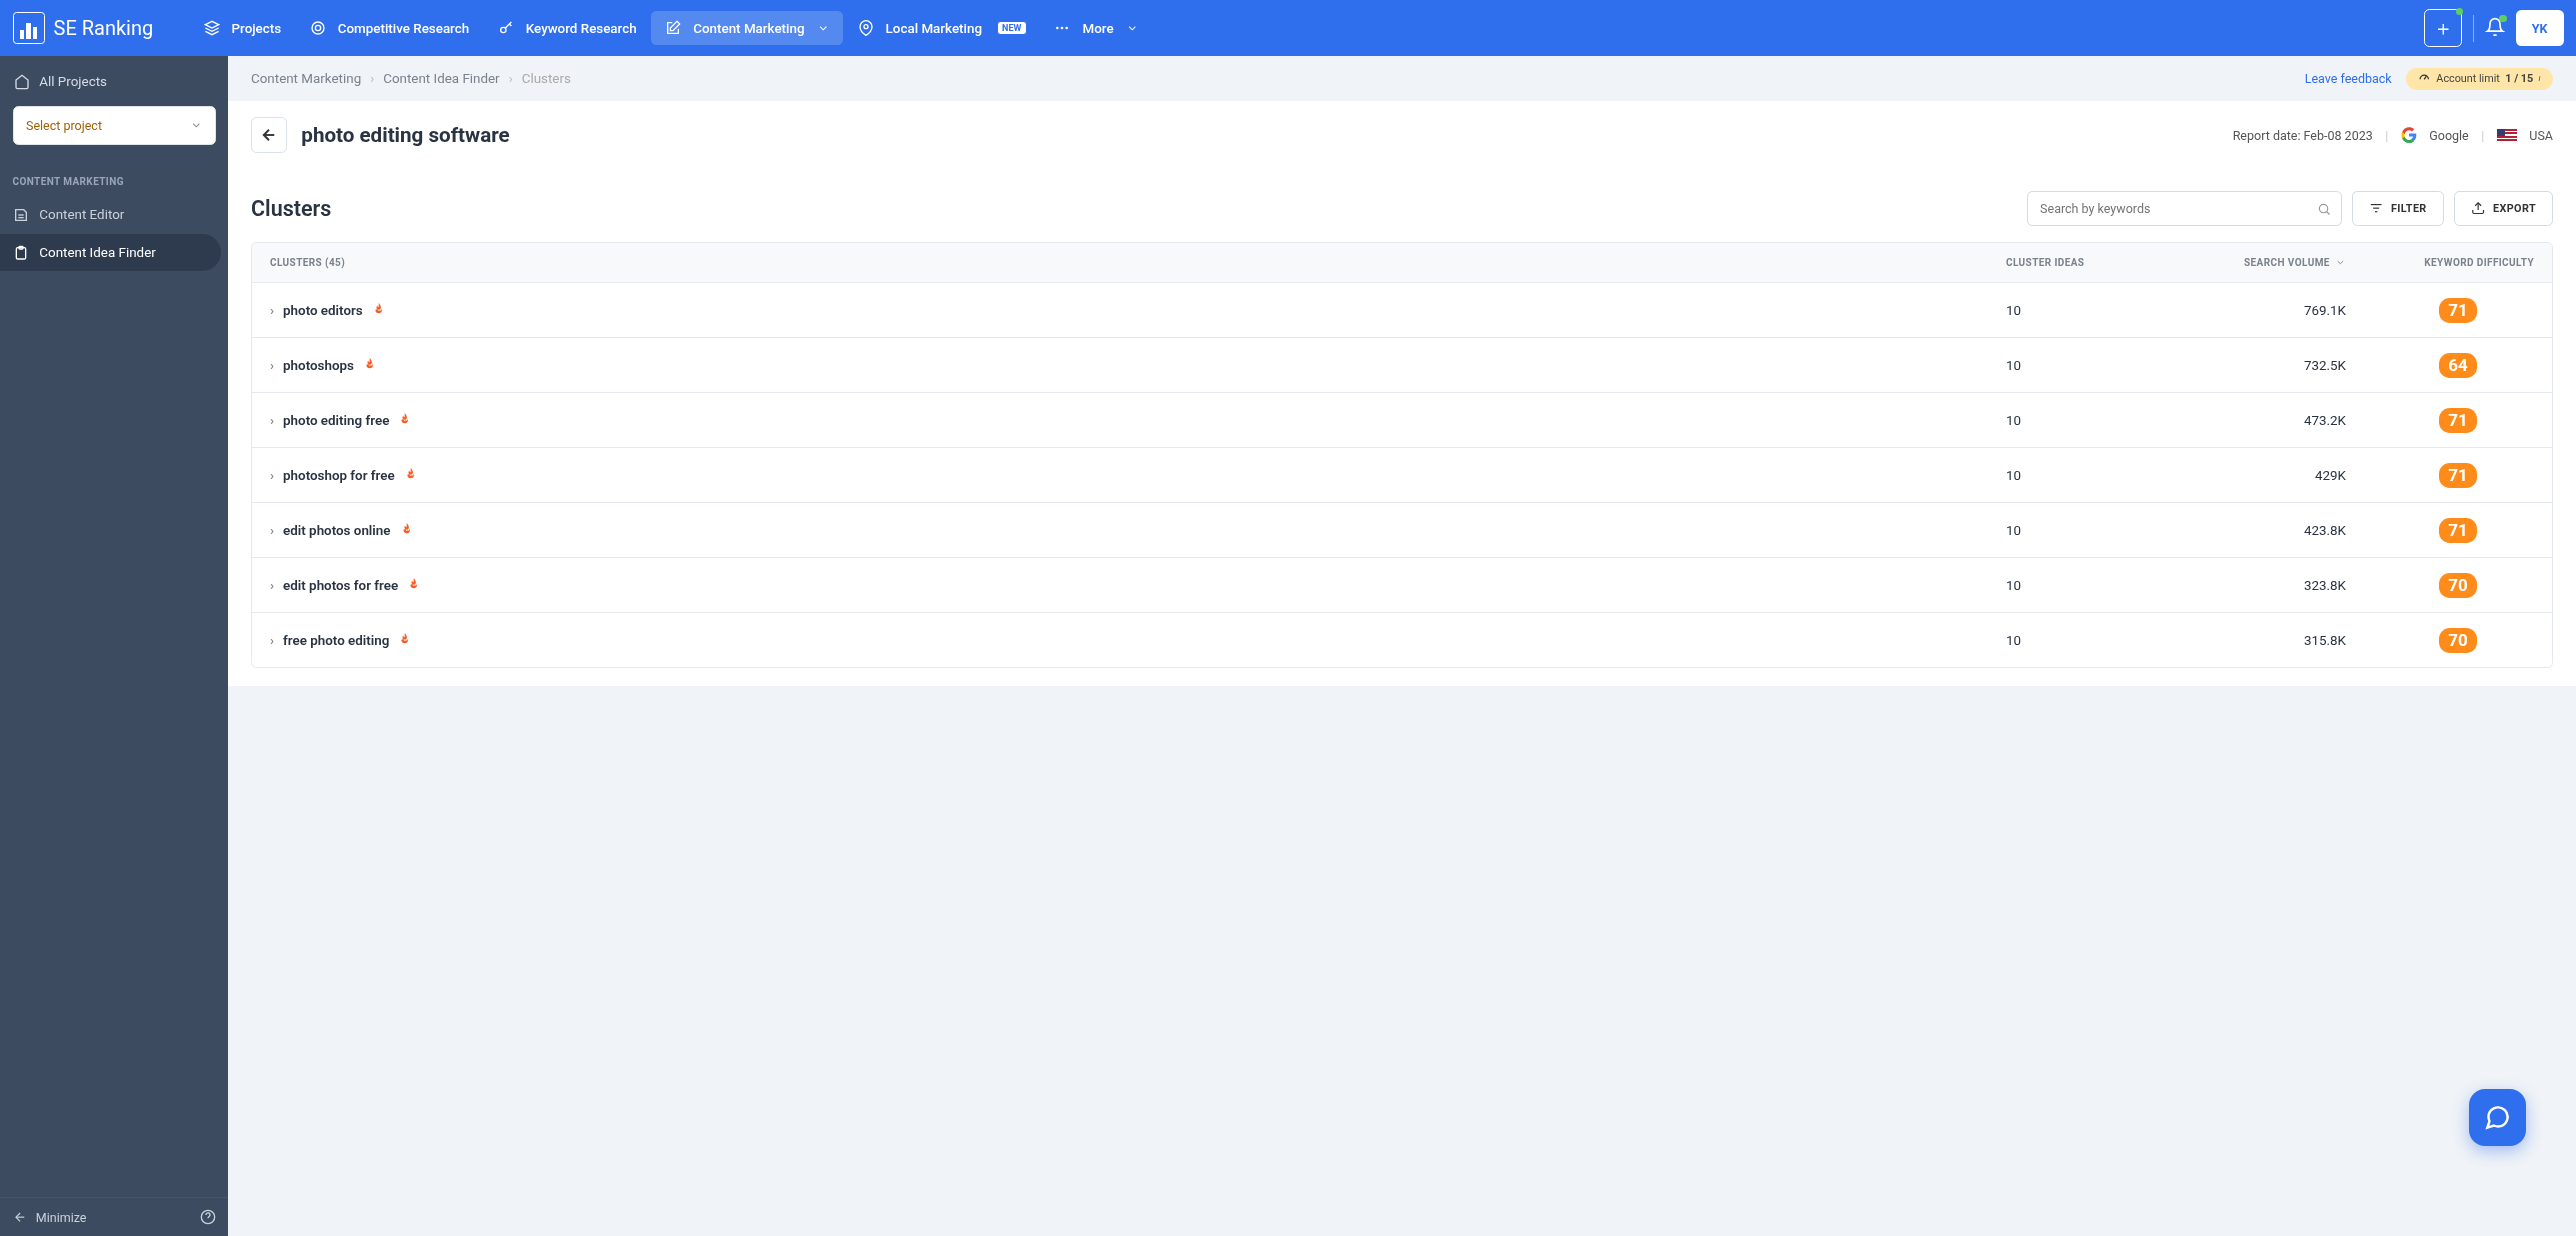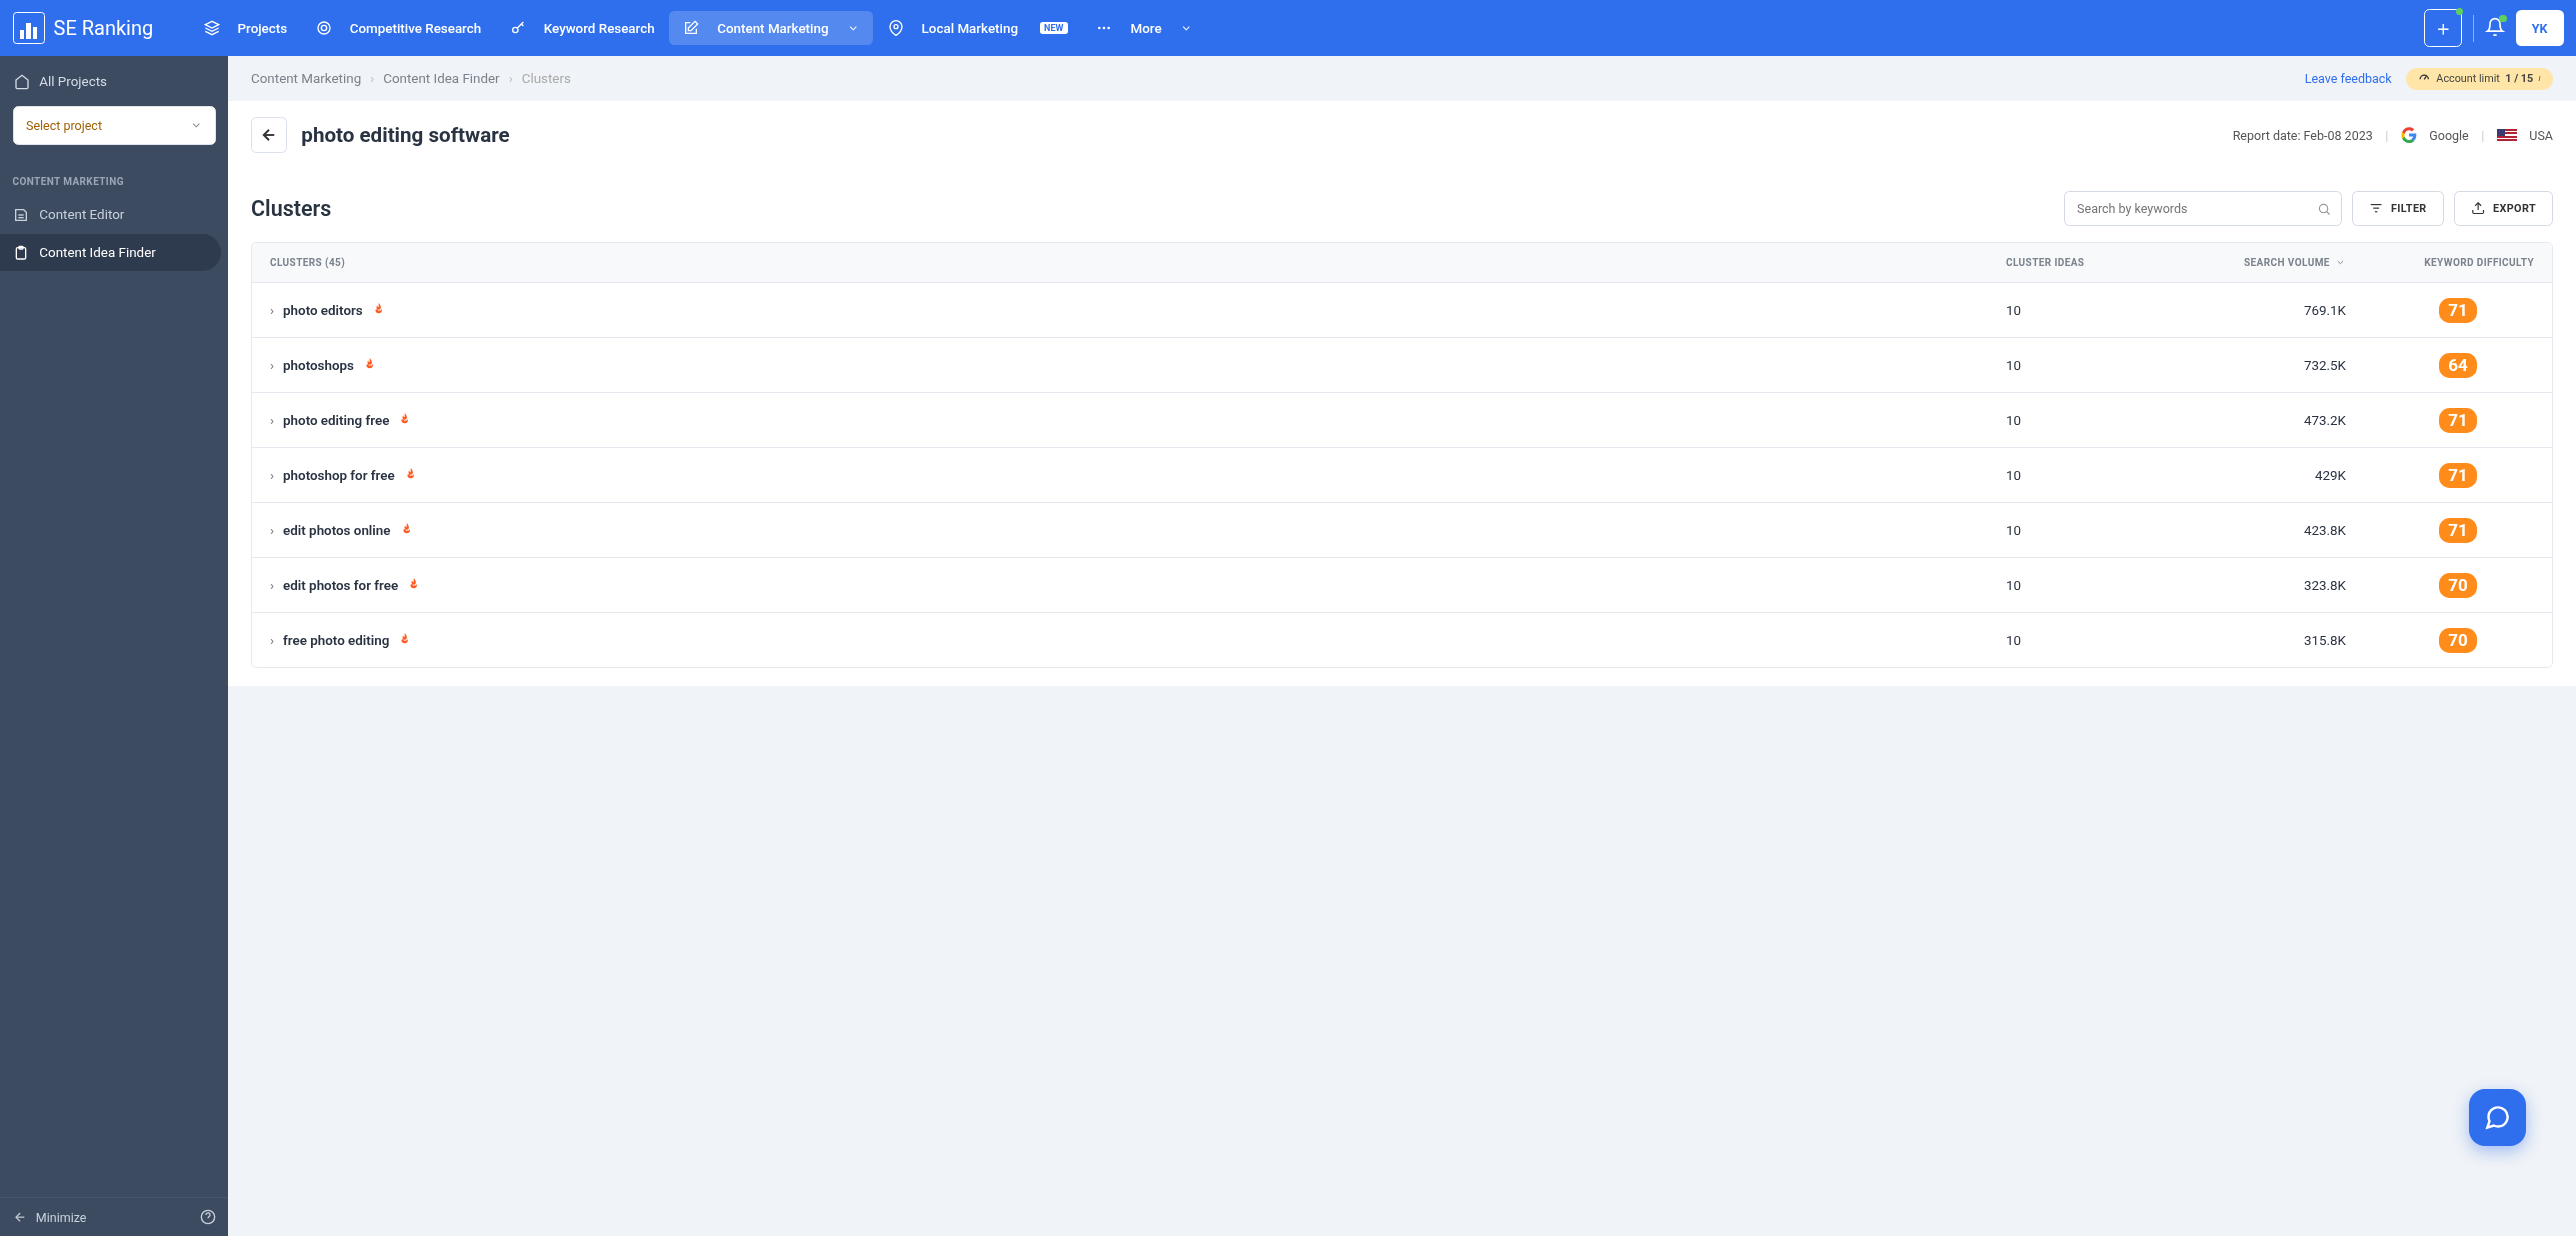--- a/index.html
+++ b/index.html
@@ -2,21 +2,21 @@
 <html style="font-size:14.3px"><head>
 <meta charset="utf-8">
 <style>
 * { margin: 0; padding: 0; box-sizing: border-box; font-family: -apple-system, BlinkMacSystemFont, "Segoe UI", Roboto, sans-serif; }
 body { background: #f5f7fa; overflow: hidden; }
 
 .topbar { background: #2f6fed; height: 56px; display: flex; align-items: center; padding: 0 12.5px; color: #fff; }
 .logo-box { width: 32px; height: 32px; border: 1.8px solid #fff; border-radius: 3.6px; display: flex; align-items: flex-end; justify-content: center; padding: 3.6px; gap: 1.8px; margin-right: 9px; }
 .logo-box span { background: #fff; width: 4.5px; display: block; }
 .brand { font-size: 20px; font-weight: 400; margin-right: 36px; }
-.nav-item { display: flex; align-items: center; gap: 18px; padding: 9px 14.3px; font-size: 13.4px; font-weight: 500; cursor: pointer; border-radius: 5.4px; white-space: nowrap; text-align: center; }
+.nav-item { display: flex; align-items: center; gap: 12px; padding: 9px 14.3px; font-size: 13.4px; font-weight: 500; cursor: pointer; border-radius: 5.4px; white-space: nowrap; text-align: center; }
 .nav-item.active { background: rgba(255,255,255,0.18); }
 .nav-item svg { width: 16px; height: 16px; fill: none; stroke: #fff; stroke-width: 2; }
 .new-badge { background: #fff; color: #2f6fed; font-size: 9px; font-weight: 700; padding: 0.9px 4.5px; border-radius: 2.7px; margin-left: 3.6px; }
 .topbar-right { margin-left: auto; display: flex; align-items: center; gap: 10.8px; }
 .plus-btn { width: 38px; height: 38px; border: 1.8px solid #fff; border-radius: 5.4px; display: flex; align-items: center; justify-content: center; font-size: 20px; cursor: pointer; position: relative; }
 .sep-v { width: 0.9px; height: 27px; background: rgba(255,255,255,0.45); }
 .bell { position: relative; cursor: pointer; }
 .dot { position: absolute; top: -1.8px; right: -1.8px; width: 7.2px; height: 7.2px; background: #5fd05f; border-radius: 50%; }
 .avatar { width: 48px; height: 36px; background: #fff; color: #2f6fed; border-radius: 5.4px; display: flex; align-items: center; justify-content: center; font-weight: 700; font-size: 12.5px; cursor: pointer; }
 
@@ -53,21 +53,21 @@
 .usa-flag .canton { position: absolute; top: 0; left: 0; width: 8px; height: 7.2px; background: #3c3b6e; }
 
 .tabs { display: flex; gap: 21.5px; padding: 0 23px; border-bottom: 0.9px solid #e5e9ef; }
 .tab { font-size: 10.8px; font-weight: 700; letter-spacing: 0.4px; padding: 9px 0; color: #777; cursor: pointer; border-bottom: 2.7px solid transparent; }
 .tab.active { color: #2a3342; border-bottom-color: #2f6fed; }
 
 .clusters-wrap { padding: 18px 23px; }
 .clusters-head { display: flex; align-items: center; margin-bottom: 16px; margin-top: 9px; }
 .clusters-title { font-size: 21.5px; font-weight: 600; color: #2a3342; }
 .clusters-ctrls { margin-left: auto; display: flex; gap: 10.8px; }
-.search-input { width: 278px; border: 0.9px solid #d3dae3; border-radius: 5.4px; padding: 9px 12.5px; font-size: 12.5px; color: #333; }
+.search-input { width: 315px; border: 0.9px solid #d3dae3; border-radius: 5.4px; padding: 9px 12.5px; font-size: 12.5px; color: #333; }
 .ctrl-btn { border: 0.9px solid #d3dae3; background: #fff; border-radius: 5.4px; padding: 9px 16px; display: flex; align-items: center; gap: 7.2px; font-size: 10.8px; font-weight: 700; letter-spacing: 0.4px; color: #333; cursor: pointer; }
 
 .table { border: 0.9px solid #e5e9ef; border-radius: 5.4px; overflow: hidden; }
 .thead { display: flex; background: #f7f9fb; font-size: 10px; font-weight: 700; letter-spacing: 0.4px; color: #7a828c; text-transform: uppercase; }
 .th, .td { padding: 14.3px 18px; }
 .col-name { flex: 1; }
 .col-ideas { width: 188px; }
 .col-vol { width: 188px; text-align: right; display: flex; justify-content: flex-end; align-items: center; gap: 5.4px; }
 .col-diff { width: 188px; text-align: center; }
 .trow { display: flex; border-top: 0.9px solid #e5e9ef; align-items: center; font-size: 13.4px; color: #2a3342; }

